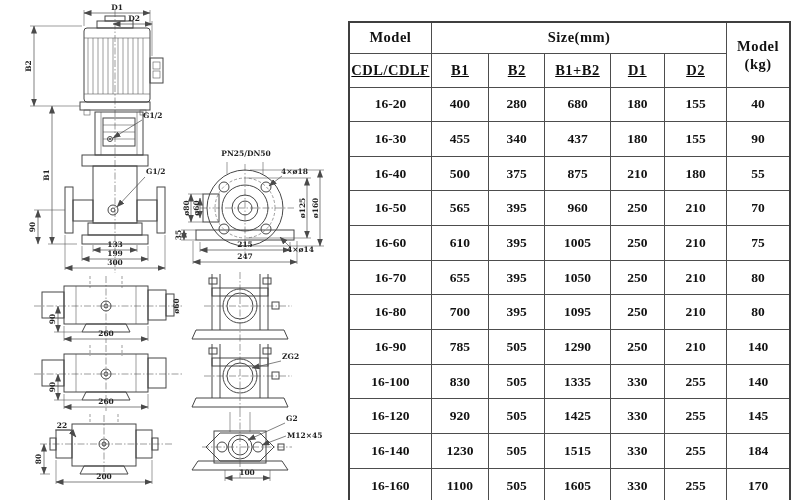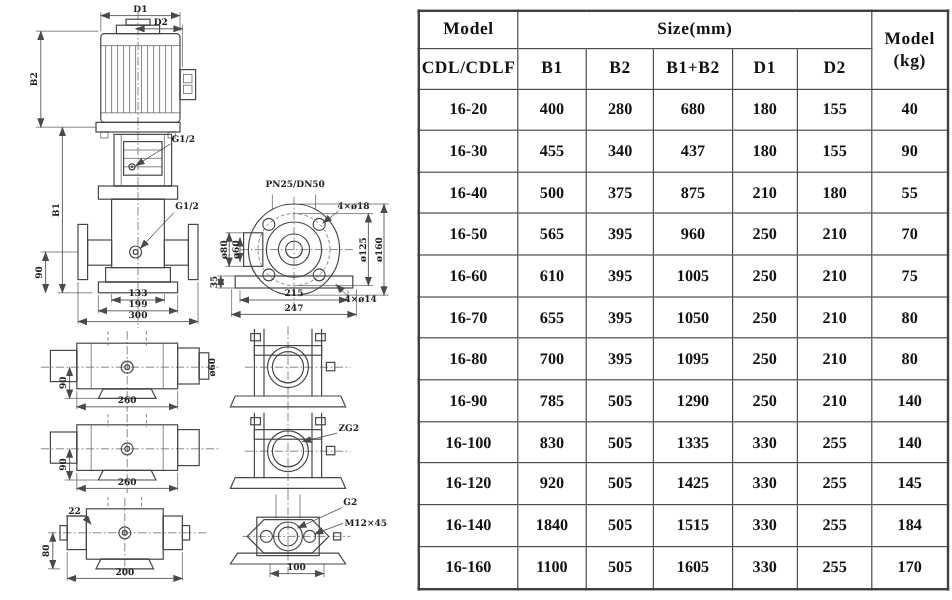--- a/index.html
+++ b/index.html
@@ -1,25 +1,25 @@
 <!DOCTYPE html>
 <html><head>
 <meta charset="utf-8">
 <style>
   html,body{margin:0;padding:0;background:#fff;}
   body{width:793px;height:500px;overflow:hidden;font-family:"Liberation Serif",serif;}
   .wrap{display:flex;width:793px;height:500px;background:#fff;}
   .left{width:347px;height:500px;position:relative;}
-  .right{width:446px;height:500px;box-sizing:border-box;padding:8px 2px 8px 1px;}
+  .right{width:446px;height:500px;box-sizing:border-box;padding:21px 2px 8px 1px;}
   table.spec{border-collapse:collapse;width:443px;height:484px;table-layout:fixed;background:#fff;}
   table.spec{border:2px solid #3f3f3f;}
   .spec th,.spec td{border:1px solid #4d4d4d;text-align:center;vertical-align:middle;color:#121212;padding:0;}
   .spec th{font-size:14.5px;font-weight:bold;letter-spacing:.5px;}
   .spec thead tr:first-child{height:31px;}
-  .spec thead tr:nth-child(2){height:34px;}
+  .spec thead tr:nth-child(2){height:34px;text-decoration:underline;}
   .spec td{font-size:13.5px;font-weight:bold;}
   .weight-cell{line-height:1.25;}
   
   svg text{font-family:"DejaVu Serif",serif;font-size:7.5px;font-weight:bold;fill:#222;}
   .out{stroke:#474747;stroke-width:1;fill:none;}
   .thin{stroke:#5a5a5a;stroke-width:.6;fill:none;}
   .dim{stroke:#4a4a4a;stroke-width:.7;fill:none;}
   .cl{stroke:#5a5a5a;stroke-width:.6;fill:none;stroke-dasharray:7 2 1.5 2;}
   .dash{stroke:#5a5a5a;stroke-width:.6;fill:none;stroke-dasharray:3 2;}
   .solidfill{fill:#474747;stroke:none;}
@@ -432,21 +432,21 @@
     <td>920</td>
     <td>505</td>
     <td>1425</td>
     <td>330</td>
     <td>255</td>
     <td>145</td>
   </tr>
 
   <tr>
     <td>16-140</td>
-    <td>1840</td>
+    <td>1230</td>
     <td>505</td>
     <td>1515</td>
     <td>330</td>
     <td>255</td>
     <td>184</td>
   </tr>
 
   <tr>
     <td>16-160</td>
     <td>1100</td>

